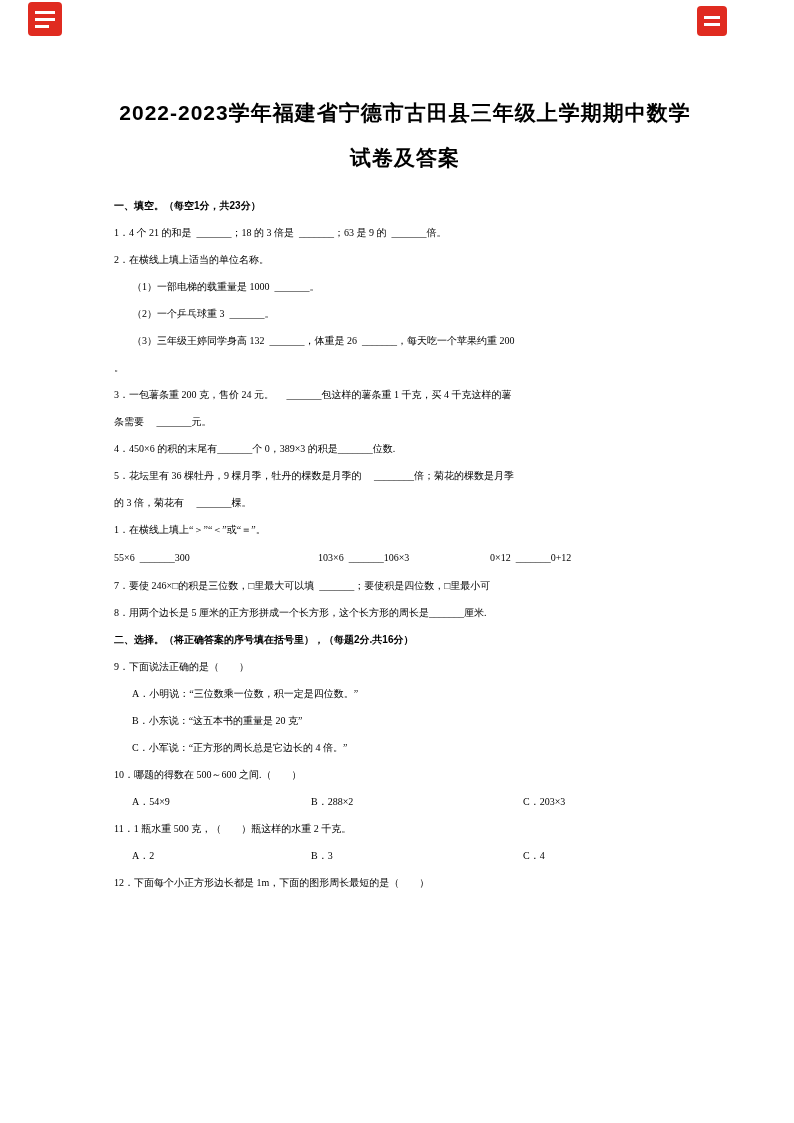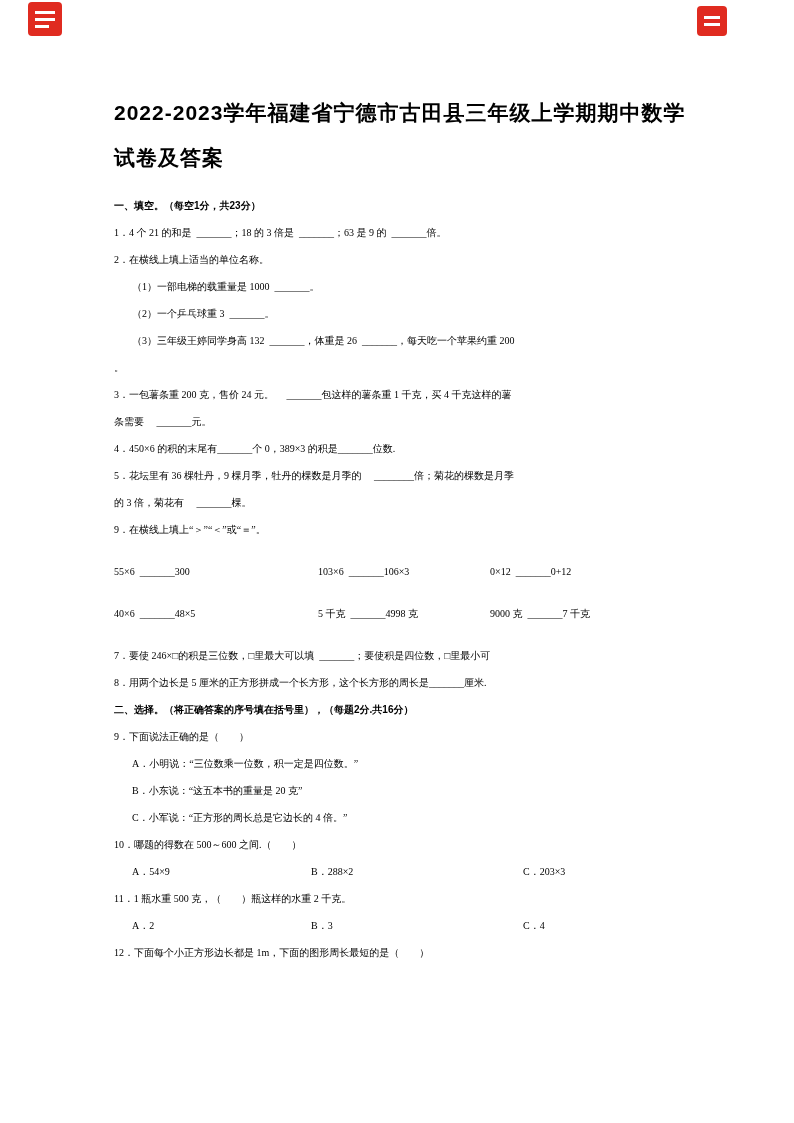--- a/index.html
+++ b/index.html
@@ -10,21 +10,21 @@
     font-family: "Liberation Serif", "DejaVu Serif", serif;
     position: relative;
     overflow: hidden;
   }
   .page {
     position: absolute;
     inset: 0;
     padding: 90px 98px 0 114px;
   }
   .doc-title {
-    text-align: left;
+    text-align: center;
     font-weight: bold;
     font-size: 21px;
     line-height: 45px;
     font-family: "Liberation Sans", "DejaVu Sans", sans-serif;
     letter-spacing: 1px;
   }
   .doc-body {
     margin-top: 12px;
     font-size: 10px;
   }
@@ -33,21 +33,21 @@
     white-space: pre-wrap;
     overflow: hidden;
   }
   .heading {
     font-weight: bold;
     font-family: "Liberation Sans", "DejaVu Sans", sans-serif;
   }
   .indent { padding-left: 18px; }
   .cmp-row {
     display: flex;
-    margin: 15px 0;
+    margin: 1px 0;
     white-space: pre;
   }
   .cmp-row .col-0 { width: 204px; flex: 0 0 auto; }
   .cmp-row .col-1 { width: 172px; flex: 0 0 auto; }
   .opt-row {
     display: flex;
     padding-left: 18px;
     white-space: pre;
     gap: 12px;
   }
@@ -95,23 +95,22 @@
       <p class="line">2．在横线上填上适当的单位名称。</p>
       <p class="line indent">（1）一部电梯的载重量是 1000  _______。</p>
       <p class="line indent">（2）一个乒乓球重 3  _______。</p>
       <p class="line indent">（3）三年级王婷同学身高 132  _______，体重是 26  _______，每天吃一个苹果约重 200</p>
       <p class="line">。</p>
       <p class="line">3．一包薯条重 200 克，售价 24 元。　 _______包这样的薯条重 1 千克，买 4 千克这样的薯</p>
       <p class="line">条需要　 _______元。</p>
       <p class="line">4．450×6 的积的末尾有_______个 0，389×3 的积是_______位数.</p>
       <p class="line">5．花坛里有 36 棵牡丹，9 棵月季，牡丹的棵数是月季的　 ________倍；菊花的棵数是月季</p>
       <p class="line">的 3 倍，菊花有　 _______棵。</p>
-      <p class="line">9．在横线上填上“＞”“＜”或“＝”。</p>
+      <p class="line">1．在横线上填上“＞”“＜”或“＝”。</p>
       <p class="line cmp-row"><span class="col col-0">55×6  _______300</span><span class="col col-1">103×6  _______106×3</span><span class="col col-2">0×12  _______0+12</span></p>
-      <p class="line cmp-row"><span class="col col-0">40×6  _______48×5</span><span class="col col-1">5 千克  _______4998 克</span><span class="col col-2">9000 克  _______7 千克</span></p>
       <p class="line">7．要使 246×□的积是三位数，□里最大可以填  _______；要使积是四位数，□里最小可</p>
       <p class="line">8．用两个边长是 5 厘米的正方形拼成一个长方形，这个长方形的周长是_______厘米.</p>
       <p class="line heading">二、选择。（将正确答案的序号填在括号里），（每题2分.共16分）</p>
       <p class="line">9．下面说法正确的是（　　）</p>
       <p class="line indent">A．小明说：“三位数乘一位数，积一定是四位数。”</p>
       <p class="line indent">B．小东说：“这五本书的重量是 20 克”</p>
       <p class="line indent">C．小军说：“正方形的周长总是它边长的 4 倍。”</p>
       <p class="line">10．哪题的得数在 500～600 之间.（　　）</p>
       <p class="line opt-row"><span class="col col-0">A．54×9</span><span class="col col-1">B．288×2</span><span class="col col-2">C．203×3</span></p>
       <p class="line">11．1 瓶水重 500 克，（　　）瓶这样的水重 2 千克。</p>

